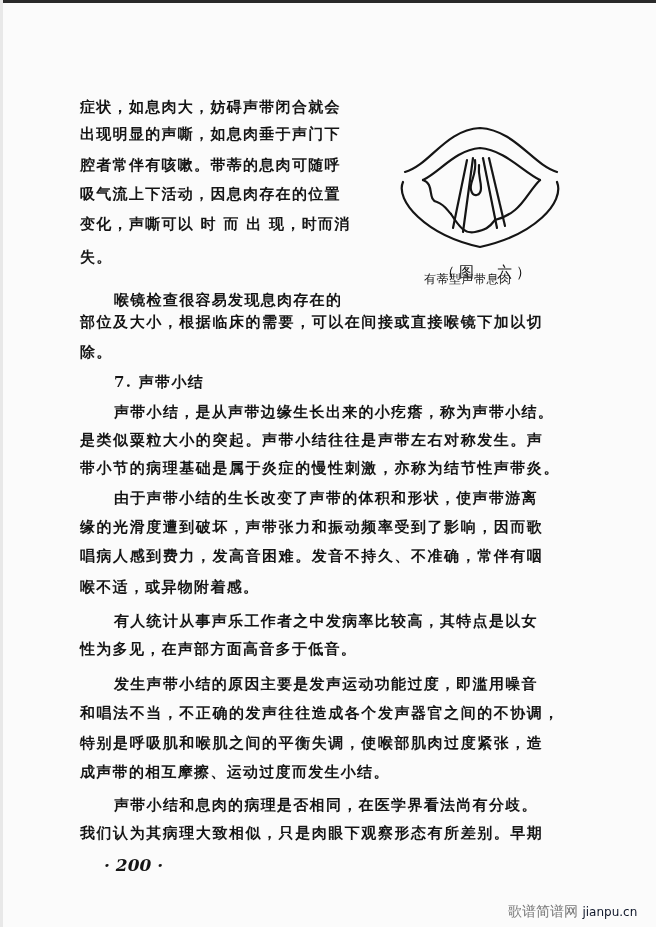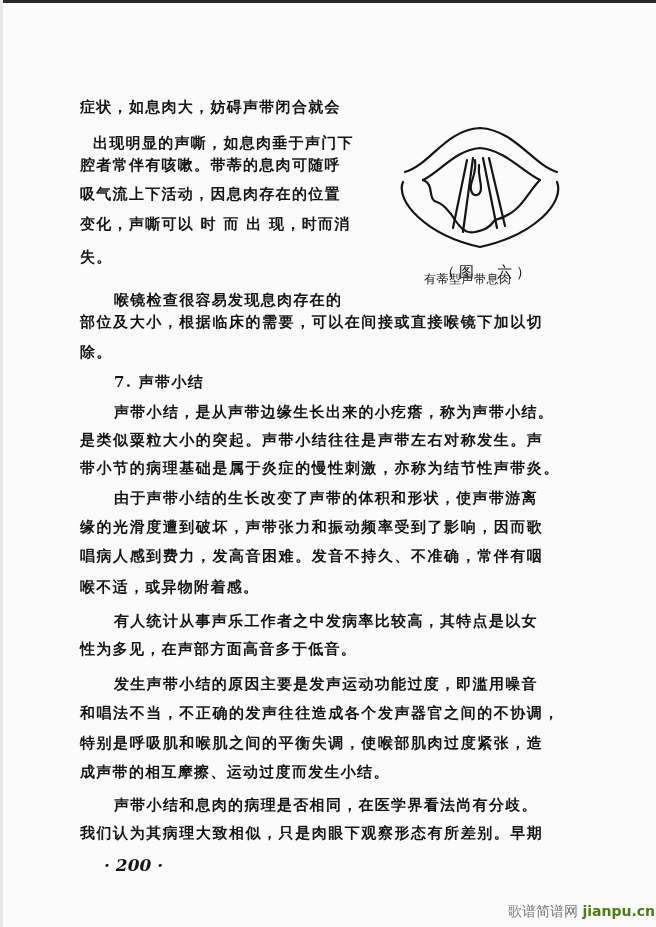--- a/index.html
+++ b/index.html
@@ -27,31 +27,31 @@
   .fig-cap {
     position:absolute; left:424px; top:271px; font-size:12px; letter-spacing:0.5px;
   }
   .page-num {
     position:absolute; left:104px; top:855px; font-size:17px; font-weight:bold; font-style:italic;
   }
   .watermark {
     position:absolute; left:508px; top:903px; font-size:14px; color:#777;
     font-family:"DejaVu Sans","Liberation Sans",sans-serif; white-space:nowrap;
   }
-  .watermark .wm-url { color:#4d7c0f; font-size:14px;font-weight:bold; }
+  .watermark .wm-url { color:#0f172a; font-size:12px; }
 </style>
 </head>
 <body>
 
 <div class="scan-edge"></div>
 <div class="scan-edge2"></div>
 
 <div id="text-layer">
     <div class="line" style="top: 96px;">症状，如息肉大，妨碍声带闭合就会</div>
-    <div class="line" style="top: 132px; margin-left: 13px;">出现明显的声嘶，如息肉垂于声门下</div>
+    <div class="line" style="top: 123px;">出现明显的声嘶，如息肉垂于声门下</div>
     <div class="line" style="top: 154px;">腔者常伴有咳嗽。带蒂的息肉可随呼</div>
     <div class="line" style="top: 183px;">吸气流上下活动，因息肉存在的位置</div>
     <div class="line" style="top: 213px;">变化，声嘶可以 时 而 出 现，时而消</div>
     <div class="line" style="top: 246px;">失。</div>
     <div class="line indent" style="top: 281px; margin-top: 8px;">喉镜检查很容易发现息肉存在的</div>
     <div class="line full" style="top: 311px;">部位及大小，根据临床的需要，可以在间接或直接喉镜下加以切</div>
     <div class="line" style="top: 341px;">除。</div>
     <div class="line heading" style="top: 371px;">7. 声带小结</div>
     <div class="line indent" style="top: 401px;">声带小结，是从声带边缘生长出来的小疙瘩，称为声带小结。</div>
     <div class="line full" style="top: 429px;">是类似粟粒大小的突起。声带小结往往是声带左右对称发生。声</div>

